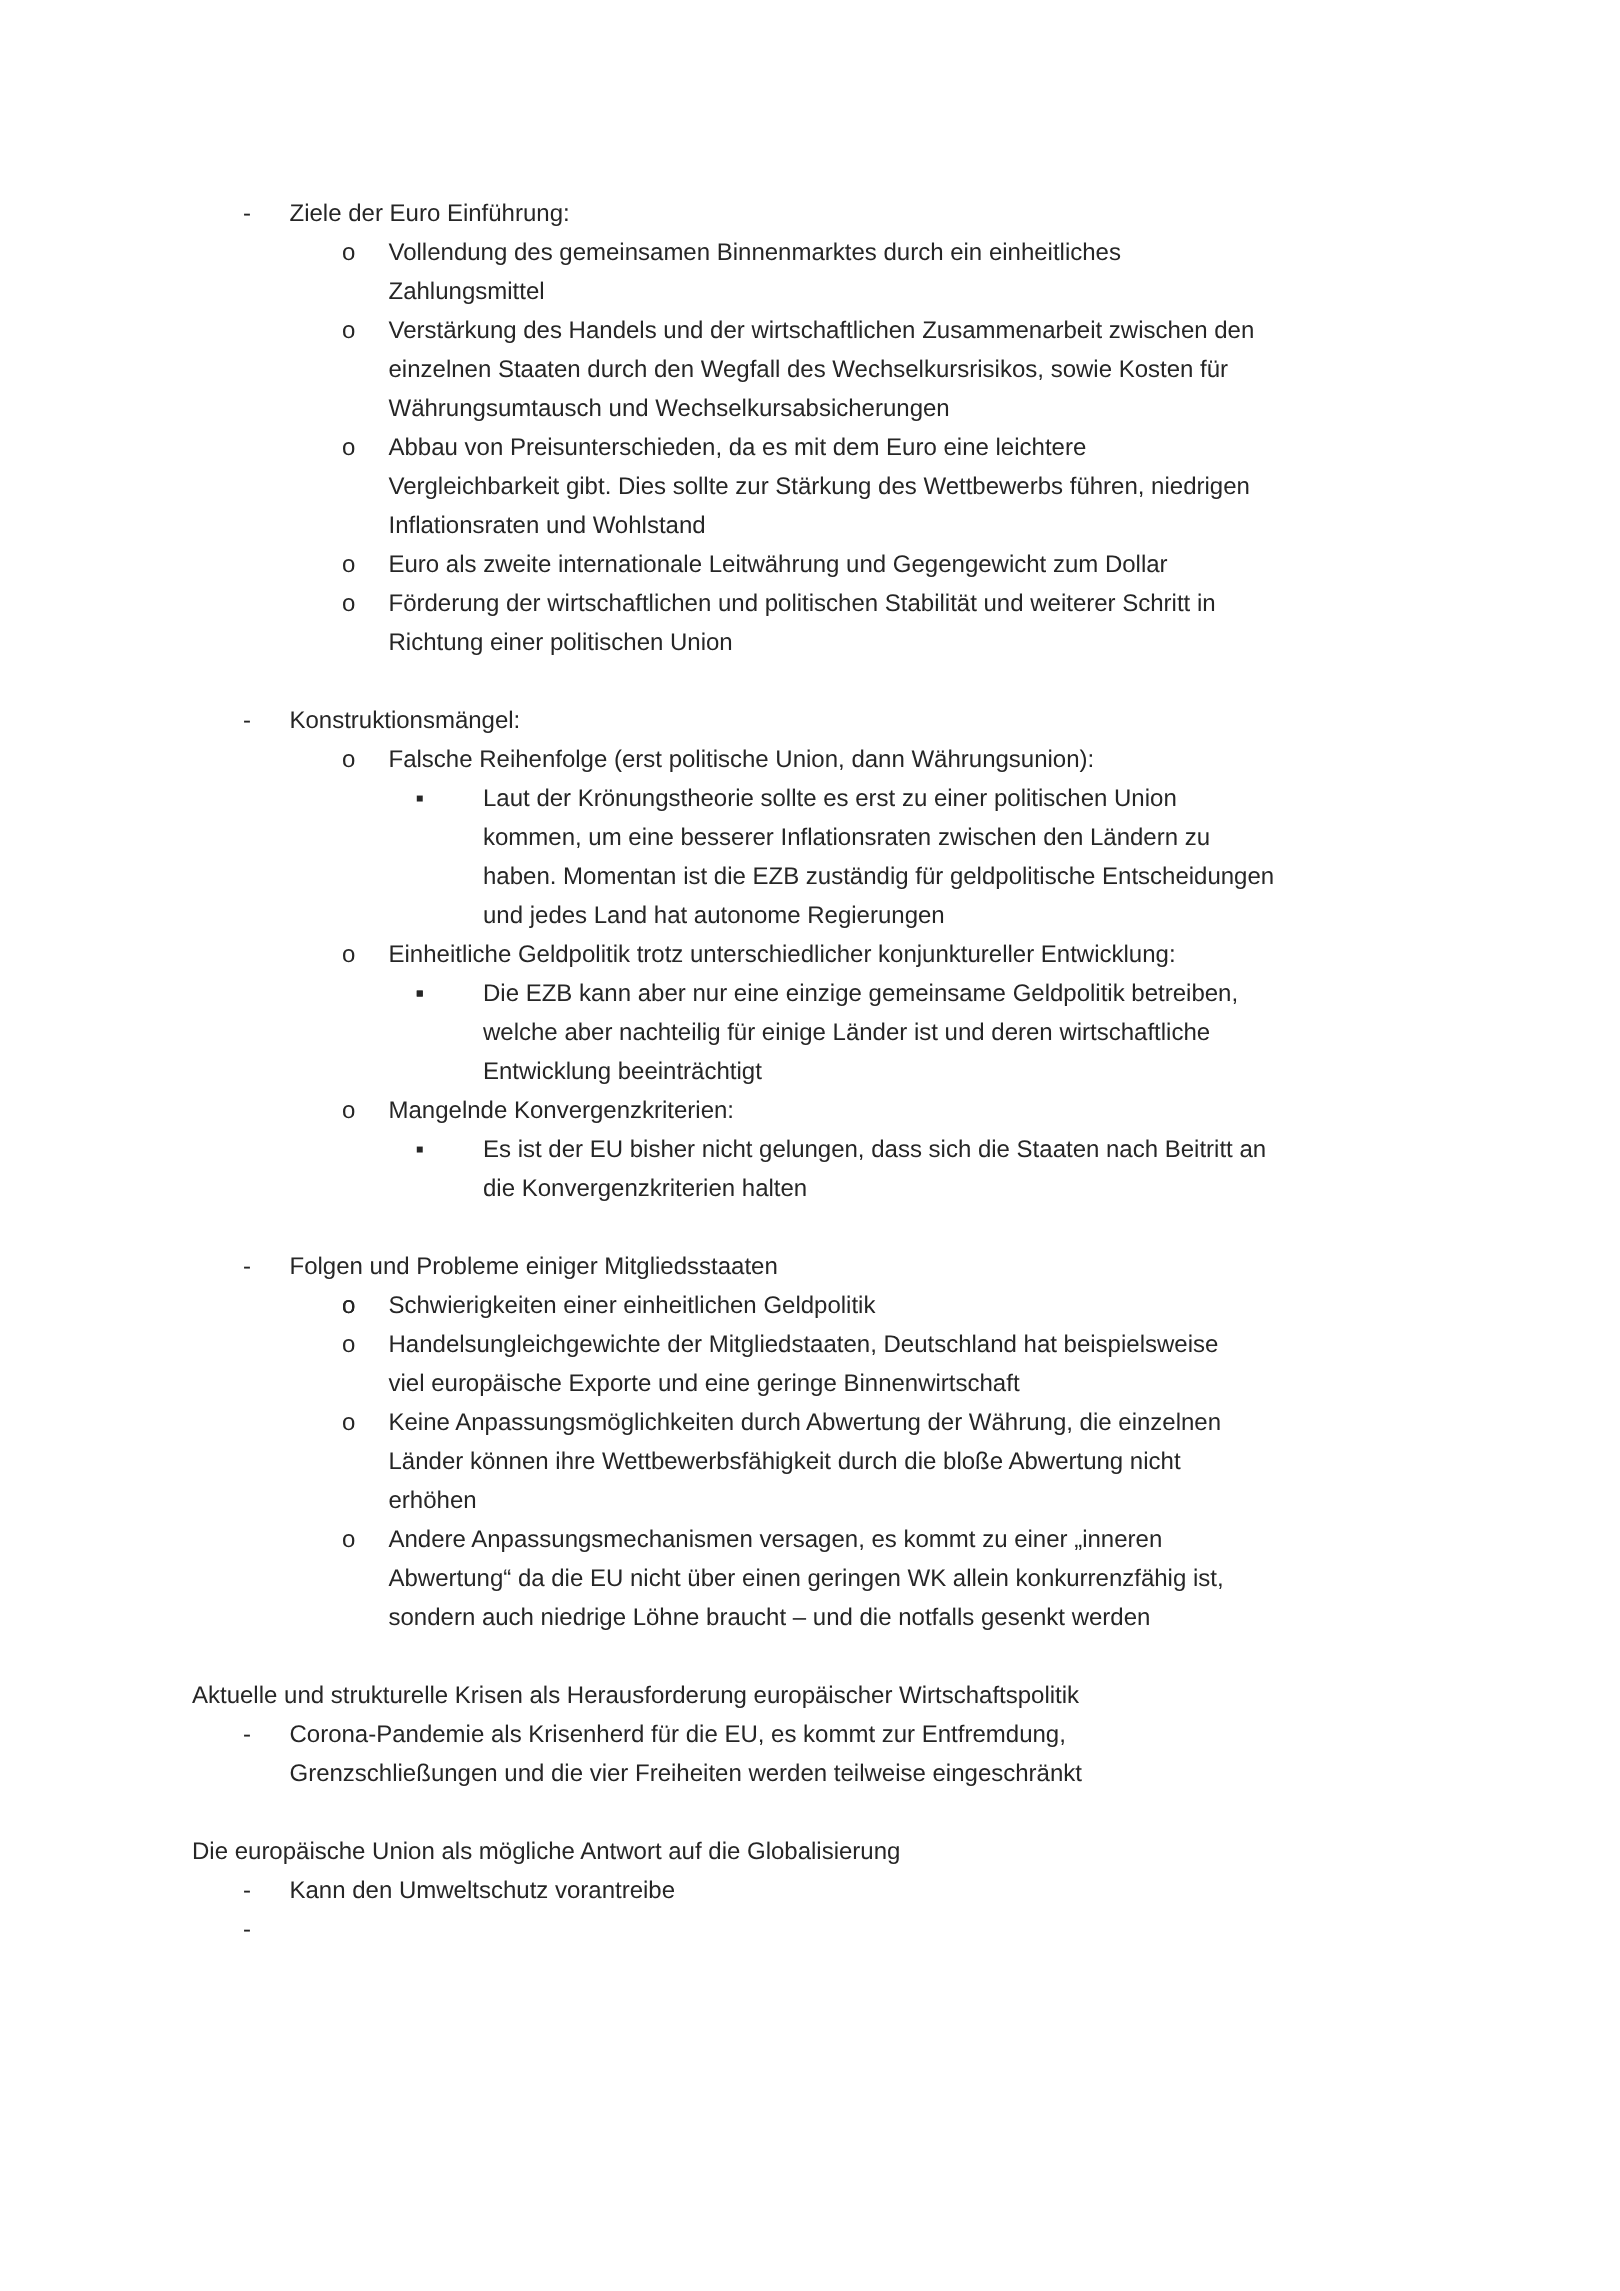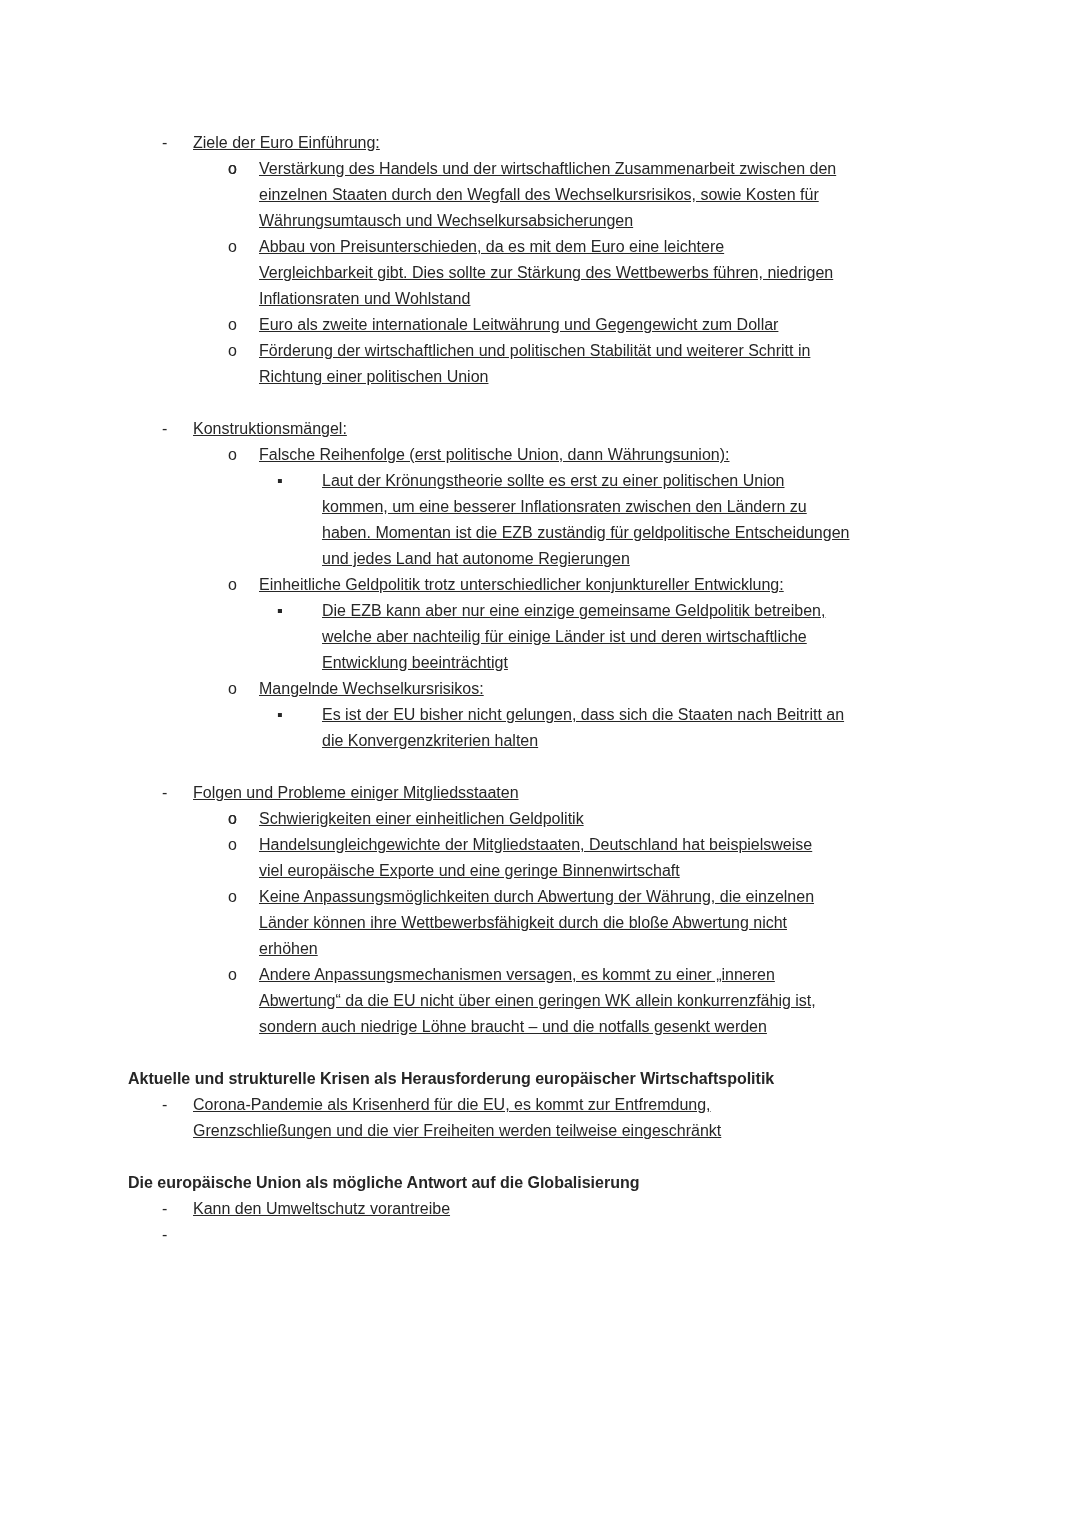--- a/index.html
+++ b/index.html
@@ -10,39 +10,40 @@
   }
   body {
     font-family: "Liberation Sans", "DejaVu Sans", sans-serif;
     font-size: 16px;
     line-height: 26px;
     color: #262626;
   }
   .page { padding: 130px 120px 0 128px; }
   .section { margin-top: 26px; }
   .section:first-child { margin-top: 0; }
-  .heading { font-weight: 700; }
+  .heading { font-weight: 400; }
   .li { position: relative; }
   .l1 { padding-left: 65px; }
   .l2 { padding-left: 131px; }
   .l3 { padding-left: 194px; }
   .bullet { position: absolute; top: 0; line-height: 26px; }
   .l1 > .bullet { left: 34px; }
   .l2 > .bullet { left: 100px; }
   .l3 > .bullet { left: 149px; }
-  .txt { white-space: pre-line; text-decoration: underline; }
+  .txt { white-space: pre-line; }
 </style>
 </head>
 <body>
 
 <div class="page">
 
   <div class="section">
     <div class="li l1"><span class="bullet">-</span><span class="txt">Ziele der Euro Einführung:</span></div>
-    <div class="li l2"><span class="bullet">o</span></div>
+    <div class="li l2"><span class="bullet">o</span><span class="txt">Vollendung des gemeinsamen Binnenmarktes durch ein einheitliches
+Zahlungsmittel</span></div>
     <div class="li l2"><span class="bullet">o</span><span class="txt">Verstärkung des Handels und der wirtschaftlichen Zusammenarbeit zwischen den
 einzelnen Staaten durch den Wegfall des Wechselkursrisikos, sowie Kosten für
 Währungsumtausch und Wechselkursabsicherungen</span></div>
     <div class="li l2"><span class="bullet">o</span><span class="txt">Abbau von Preisunterschieden, da es mit dem Euro eine leichtere
 Vergleichbarkeit gibt. Dies sollte zur Stärkung des Wettbewerbs führen, niedrigen
 Inflationsraten und Wohlstand</span></div>
     <div class="li l2"><span class="bullet">o</span><span class="txt">Euro als zweite internationale Leitwährung und Gegengewicht zum Dollar</span></div>
     <div class="li l2"><span class="bullet">o</span><span class="txt">Förderung der wirtschaftlichen und politischen Stabilität und weiterer Schritt in
 Richtung einer politischen Union</span></div>
   </div>
@@ -52,21 +53,21 @@
     <div class="li l2"><span class="bullet">o</span><span class="txt">Falsche Reihenfolge (erst politische Union, dann Währungsunion):</span></div>
     <div class="li l3"><span class="bullet">▪</span><span class="txt">Laut der Krönungstheorie sollte es erst zu einer politischen Union
 kommen, um eine besserer Inflationsraten zwischen den Ländern zu
 haben. Momentan ist die EZB zuständig für geldpolitische Entscheidungen
 und jedes Land hat autonome Regierungen</span></div>
     <div class="li l2"><span class="bullet">o</span><span class="txt">Einheitliche Geldpolitik trotz unterschiedlicher konjunktureller Entwicklung:</span></div>
     <div class="li l3"><span class="bullet">▪</span></div>
     <div class="li l3"><span class="bullet">▪</span><span class="txt">Die EZB kann aber nur eine einzige gemeinsame Geldpolitik betreiben,
 welche aber nachteilig für einige Länder ist und deren wirtschaftliche
 Entwicklung beeinträchtigt</span></div>
-    <div class="li l2"><span class="bullet">o</span><span class="txt">Mangelnde Wechselkursrisikos:</span></div>
+    <div class="li l2"><span class="bullet">o</span><span class="txt">Mangelnde Konvergenzkriterien:</span></div>
     <div class="li l3"><span class="bullet">▪</span><span class="txt">Es ist der EU bisher nicht gelungen, dass sich die Staaten nach Beitritt an
 die Konvergenzkriterien halten</span></div>
   </div>
 
   <div class="section">
     <div class="li l1"><span class="bullet">-</span><span class="txt">Folgen und Probleme einiger Mitgliedsstaaten</span></div>
     <div class="li l2"><span class="bullet">o</span></div>
     <div class="li l2"><span class="bullet">o</span><span class="txt">Schwierigkeiten einer einheitlichen Geldpolitik</span></div>
     <div class="li l2"><span class="bullet">o</span><span class="txt">Handelsungleichgewichte der Mitgliedstaaten, Deutschland hat beispielsweise
 viel europäische Exporte und eine geringe Binnenwirtschaft</span></div>

